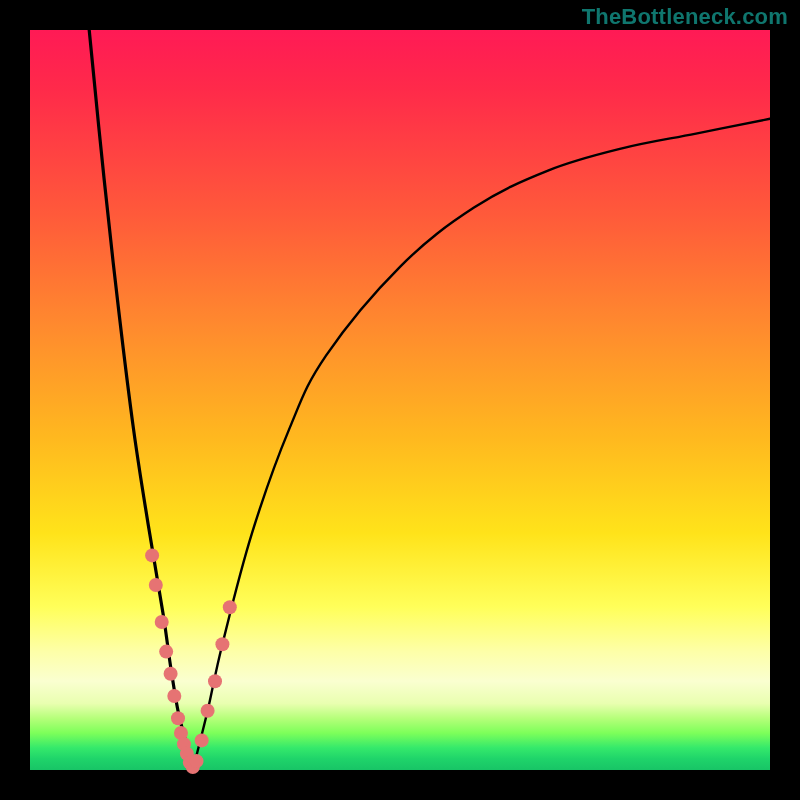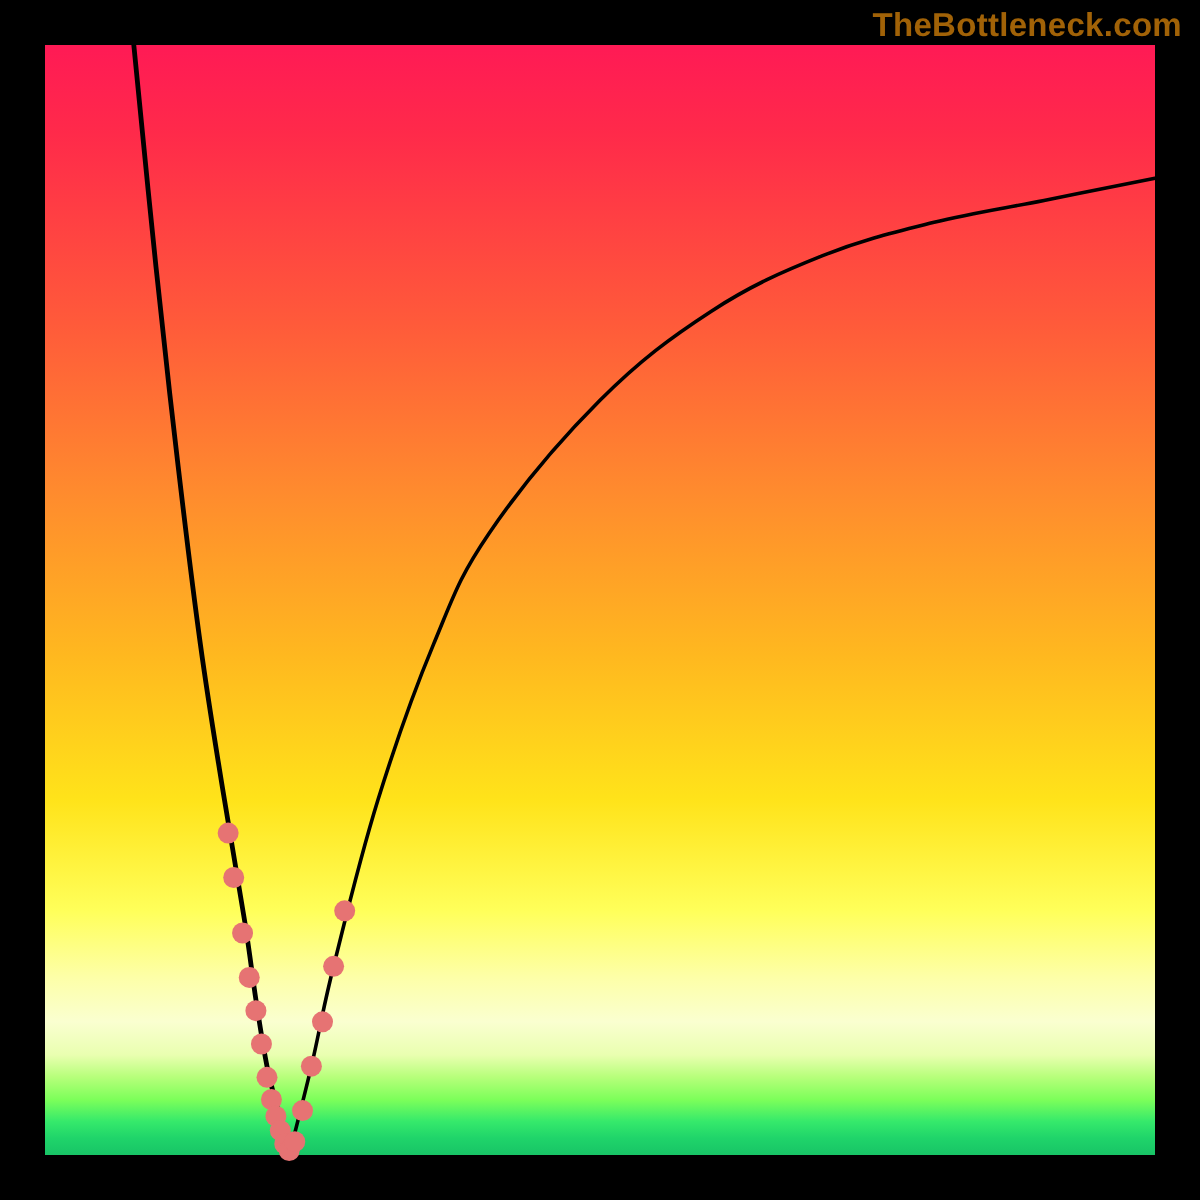--- a/index.html
+++ b/index.html
@@ -44,21 +44,21 @@
       #1fd46a 98.5%,
       #18c466 100%
     );
   }
   .watermark {
     position: absolute;
     top: 4px;
     right: 12px;
     font-size: 22px;
     font-weight: 600;
-    color: #a16207;
+    color: #0f766e;
     letter-spacing: 0.2px;
     user-select: none;
   }
   svg.curves {
     position: absolute;
     left: 0;
     top: 0;
     width: 740px;
     height: 740px;
     overflow: visible;

